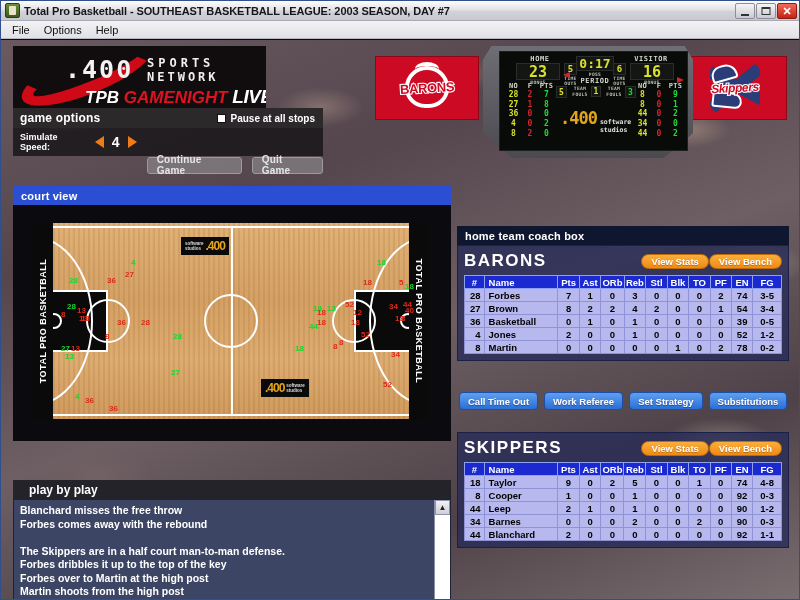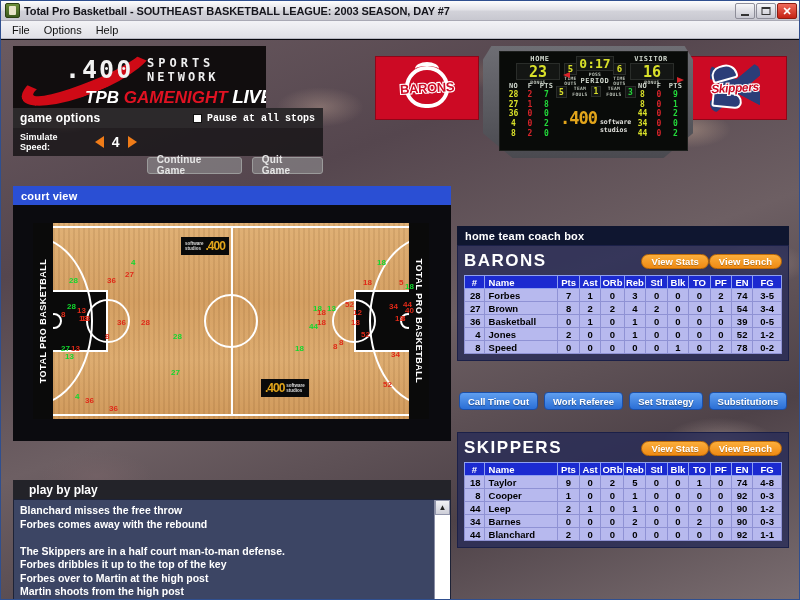--- a/index.html
+++ b/index.html
@@ -118,21 +118,21 @@
   #game-options {
     position: absolute; left: 0; top: 62px; width: 310px; height: 48px;
     background: rgba(22,20,22,0.82);
   }
   #go-head {
     height: 20px; background: rgba(46,42,44,0.9);
     display: flex; align-items: center; justify-content: space-between;
     padding: 0 8px 0 7px;
   }
   #go-title { font-size: 12px; font-weight: bold; color: #fff; letter-spacing: .2px; }
-  #go-pause { display: flex; align-items: center; gap: 5px; font-family: Liberation Mono, monospace; }
+  #go-pause { display: flex; align-items: center; gap: 5px; }
   #go-check {
     width: 9px; height: 9px; background: #fff; border: 1px solid #111;
   }
   #go-pause-lbl { font-size: 10px; font-weight: bold; color: #fff; }
   #go-row {
     height: 28px; display: flex; align-items: center; padding-left: 7px; gap: 6px;
   }
   #go-speed-lbl { font-size: 9px; font-weight: bold; color: #fff; }
   .arrow-l, .arrow-r {
     width: 0; height: 0; border-top: 6px solid transparent; border-bottom: 6px solid transparent;
@@ -801,21 +801,21 @@
                 <td class="">1</td>
                 <td class="">0</td>
                 <td class="">0</td>
                 <td class="">0</td>
                 <td class="">0</td>
                 <td class="">52</td>
                 <td class="">1-2</td>
               </tr>
               <tr>
                 <td class="num">8</td>
-                <td class="name">Speed</td>
+                <td class="name">Martin</td>
                 <td class="">0</td>
                 <td class="">0</td>
                 <td class="">0</td>
                 <td class="">0</td>
                 <td class="">0</td>
                 <td class="">1</td>
                 <td class="">0</td>
                 <td class="">2</td>
                 <td class="">78</td>
                 <td class="">0-2</td>

